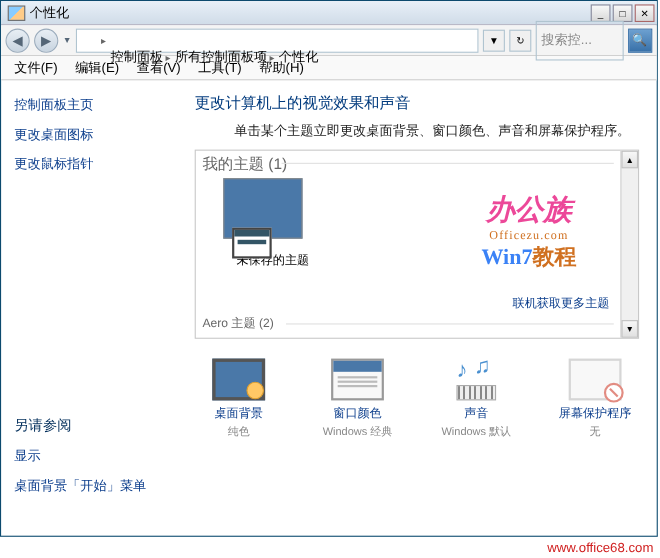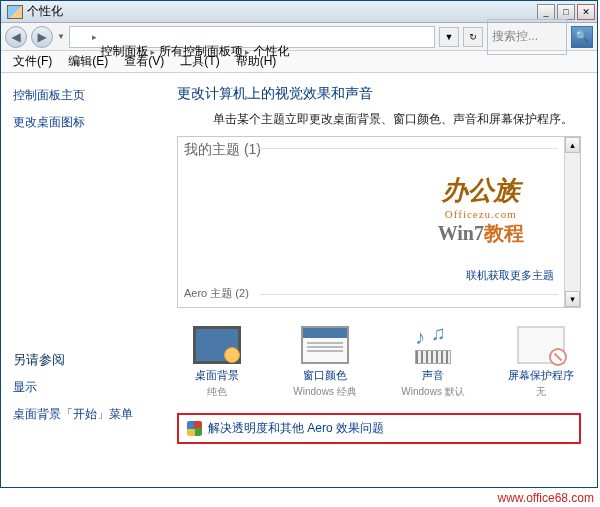--- a/index.html
+++ b/index.html
@@ -43,24 +43,24 @@
 
 .theme-inner { flex: 1; position: relative; }
 .theme-thumb { position: absolute; left: 25px; top: 25px; width: 90px; }
 .theme-thumb .wall { width: 72px; height: 55px; background: #4a78a8; border: 1px solid #888; }
 .theme-thumb .win-mini { position: absolute; left: 8px; top: 45px; width: 36px; height: 28px; background: #fff; border: 2px solid #444; }
 .theme-thumb .win-mini::before { content:""; display:block; height:6px; background:#356; }
 .theme-thumb .win-mini::after { content:""; display:block; margin:3px 3px 0 3px; height:4px; background:#356; }
 .theme-thumb .caption { text-align: center; margin-top: 12px; font-size: 11px; }
 
 .watermark { position: absolute; right: 40px; top: 36px; text-align: center; font-family: "KaiTi", serif; }
-.watermark .row1 { font-size: 26px; color: #a16207; font-weight: bold; font-style: italic; }
+.watermark .row1 { font-size: 26px; color: #ec4899; font-weight: bold; font-style: italic; }
 .watermark .row1b { font-size: 11px; color: #d07020; letter-spacing: 1px; }
 .watermark .row2 { font-size: 20px; font-weight: bold; }
-.watermark .row2 .win7 { color: #737373; }
+.watermark .row2 .win7 { color: #3b82f6; }
 .watermark .row2 .guide { color: #d07020; }
 
 .theme-links { position: absolute; right: 10px; bottom: 24px; color: #0c3e8c; font-size: 11px; cursor: pointer; }
 .group2-label { position: absolute; left: 6px; bottom: 6px; font-size: 11px; color: #666; }
 .hr { position: absolute; left: 78px; height: 1px; background: #e0e0e0; }
 
 .customize-row { display: flex; gap: 28px; margin-top: 18px; justify-content: center; }
 .cust-item { text-align: center; width: 80px; }
 .cust-icon { width: 48px; height: 40px; margin: 0 auto 4px auto; position: relative; }
 .cust-label { color: #0c3e8c; font-size: 11px; cursor: pointer; }
@@ -130,33 +130,39 @@
     <div class="menu-item">编辑(E)</div>
     <div class="menu-item">查看(V)</div>
     <div class="menu-item">工具(T)</div>
     <div class="menu-item">帮助(H)</div>
   </div>
 
   <div class="content">
     <div class="sidebar">
       <div class="link">控制面板主页</div>
       <div class="link">更改桌面图标</div>
+      <div class="link">更改鼠标指针</div>
       <div class="section-title">另请参阅</div>
       <div class="link">显示</div>
       <div class="link">桌面背景「开始」菜单</div>
     </div>
 
     <div class="main">
       <h1>更改计算机上的视觉效果和声音</h1>
       <div class="desc">单击某个主题立即更改桌面背景、窗口颜色、声音和屏幕保护程序。</div>
 
       <div class="theme-box">
         <div class="theme-inner">
           <span class="group-label" style="left:6px;top:4px">我的主题 (1)</span>
           <div class="hr" style="top:11px;right:6px"></div>
+          <div class="theme-thumb">
+            <div class="wall"></div>
+            <div class="win-mini"></div>
+            <div class="caption">未保存的主题</div>
+          </div>
           <div class="watermark">
             <div class="row1">办公族</div>
             <div class="row1b">Officezu.com</div>
             <div class="row2"><span class="win7">Win7</span><span class="guide">教程</span></div>
           </div>
           <div class="theme-links">联机获取更多主题</div>
           <span class="group2-label">Aero 主题 (2)</span>
           <div class="hr" style="bottom:12px;left:82px;right:6px;top:auto"></div>
         </div>
         <div class="scrollbar">
@@ -192,21 +198,17 @@
         </div>
         <div class="cust-item">
           <div class="cust-icon icon-saver">
               <div class="prohibit"></div>
             </div>
           <div class="cust-label">屏幕保护程序</div>
           <div class="cust-value">无</div>
         </div>
       </div>
 
-      <div class="troubleshoot">
-        <div class="shield"></div>
-        <a>解决透明度和其他 Aero 效果问题</a>
-      </div>
     </div>
   </div>
 </div>
 
 <div class="footer-url">www.office68.com</div>
 
 </body></html>

